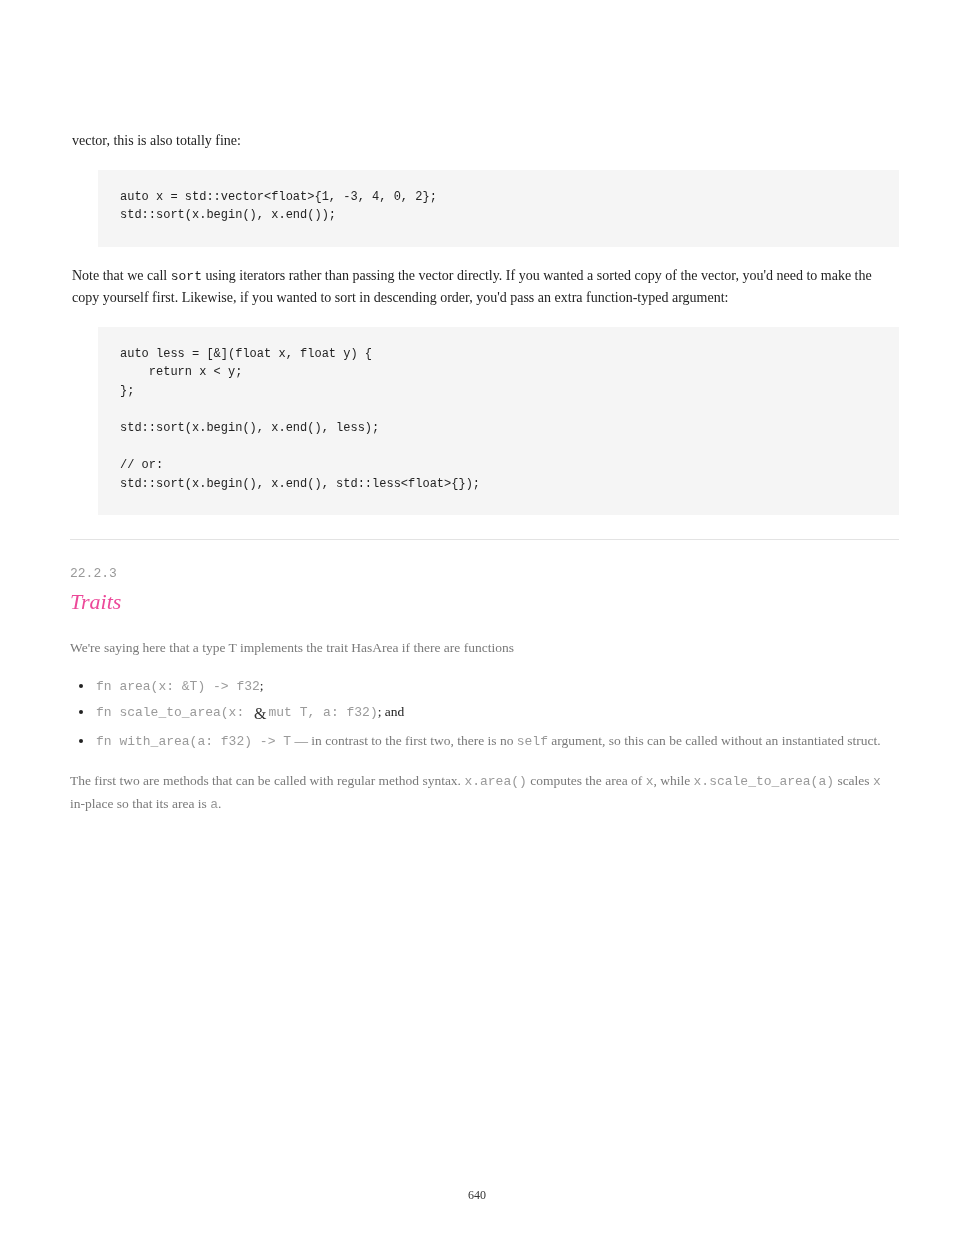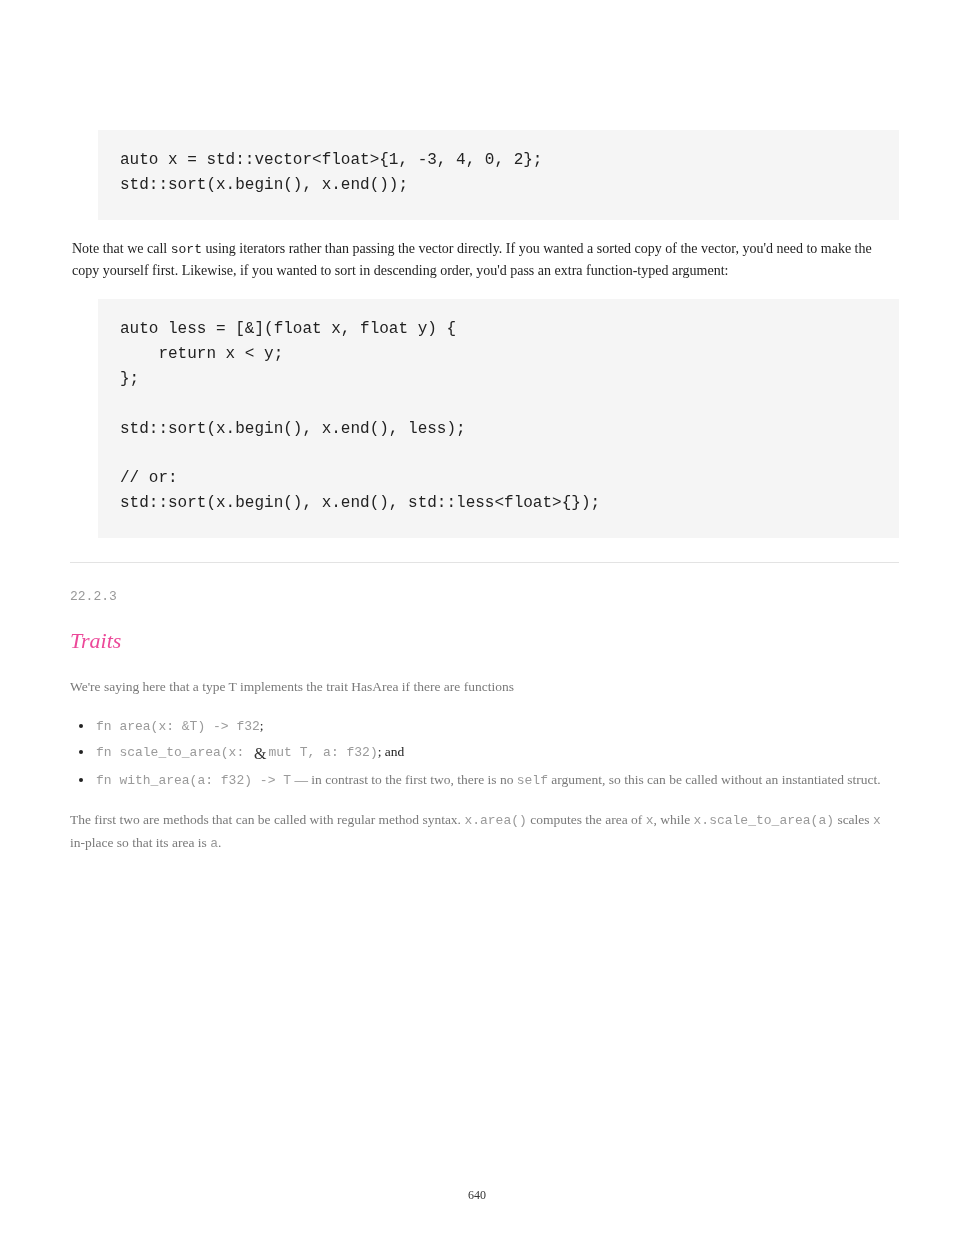--- a/index.html
+++ b/index.html
@@ -20,40 +20,40 @@
     padding: 130px 55px 60px 70px;
   }
   .intro {
     margin: 0 0 18px 2px;
   }
   .code-block {
     background: #f5f5f5;
     margin: 0 0 18px 28px;
     padding: 18px 22px 22px 22px;
     font-family: Consolas, Menlo, 'Courier New', monospace;
-    font-size: 16px;
+    font-size: 12px;
     line-height: 1.55;
     white-space: pre-wrap;
     box-sizing: border-box;
     color: #222;
   }
   .between {
     margin: 0 0 18px 2px;
   }
   hr.section-divider {
     border: none;
     border-top: 1px solid #e3e3e3;
     margin: 24px 0 24px 0;
   }
   .heading-block { margin: 0 0 18px 0; }
   .section-number {
     font-family: Consolas, Menlo, 'Courier New', monospace;
     color: #999;
     font-size: 13px;
-    margin-bottom: 17px;
+    margin-bottom: 0;
   }
   .section-title {
     font-family: Georgia, 'Times New Roman', serif;
     font-style: italic;
     font-size: 22px;
     color: #ec4899;
     margin: 0;
   }
   .para {
     margin: 0 0 16px 0;
@@ -100,20 +100,21 @@
     font-size: 12px;
     color: #333;
     margin-top: 44px;
   }
 </style>
 </head>
 <body>
 
 <div class="page">
 
+  <p class="intro">vector, this is also totally fine:</p>
 
   <div class="code-block">auto x = std::vector&lt;float&gt;{1, -3, 4, 0, 2};
 std::sort(x.begin(), x.end());</div>
 
   <p class="between">
     <span>Note that we call </span><code class="inline">sort</code><span> using iterators rather than passing the vector directly. If you wanted a sorted copy of the vector, you'd need to make the copy yourself first. Likewise, if you wanted to sort in descending order, you'd pass an extra function-typed argument:</span>
   </p>
 
   <div class="code-block">auto less = [&amp;](float x, float y) {
     return x &lt; y;

